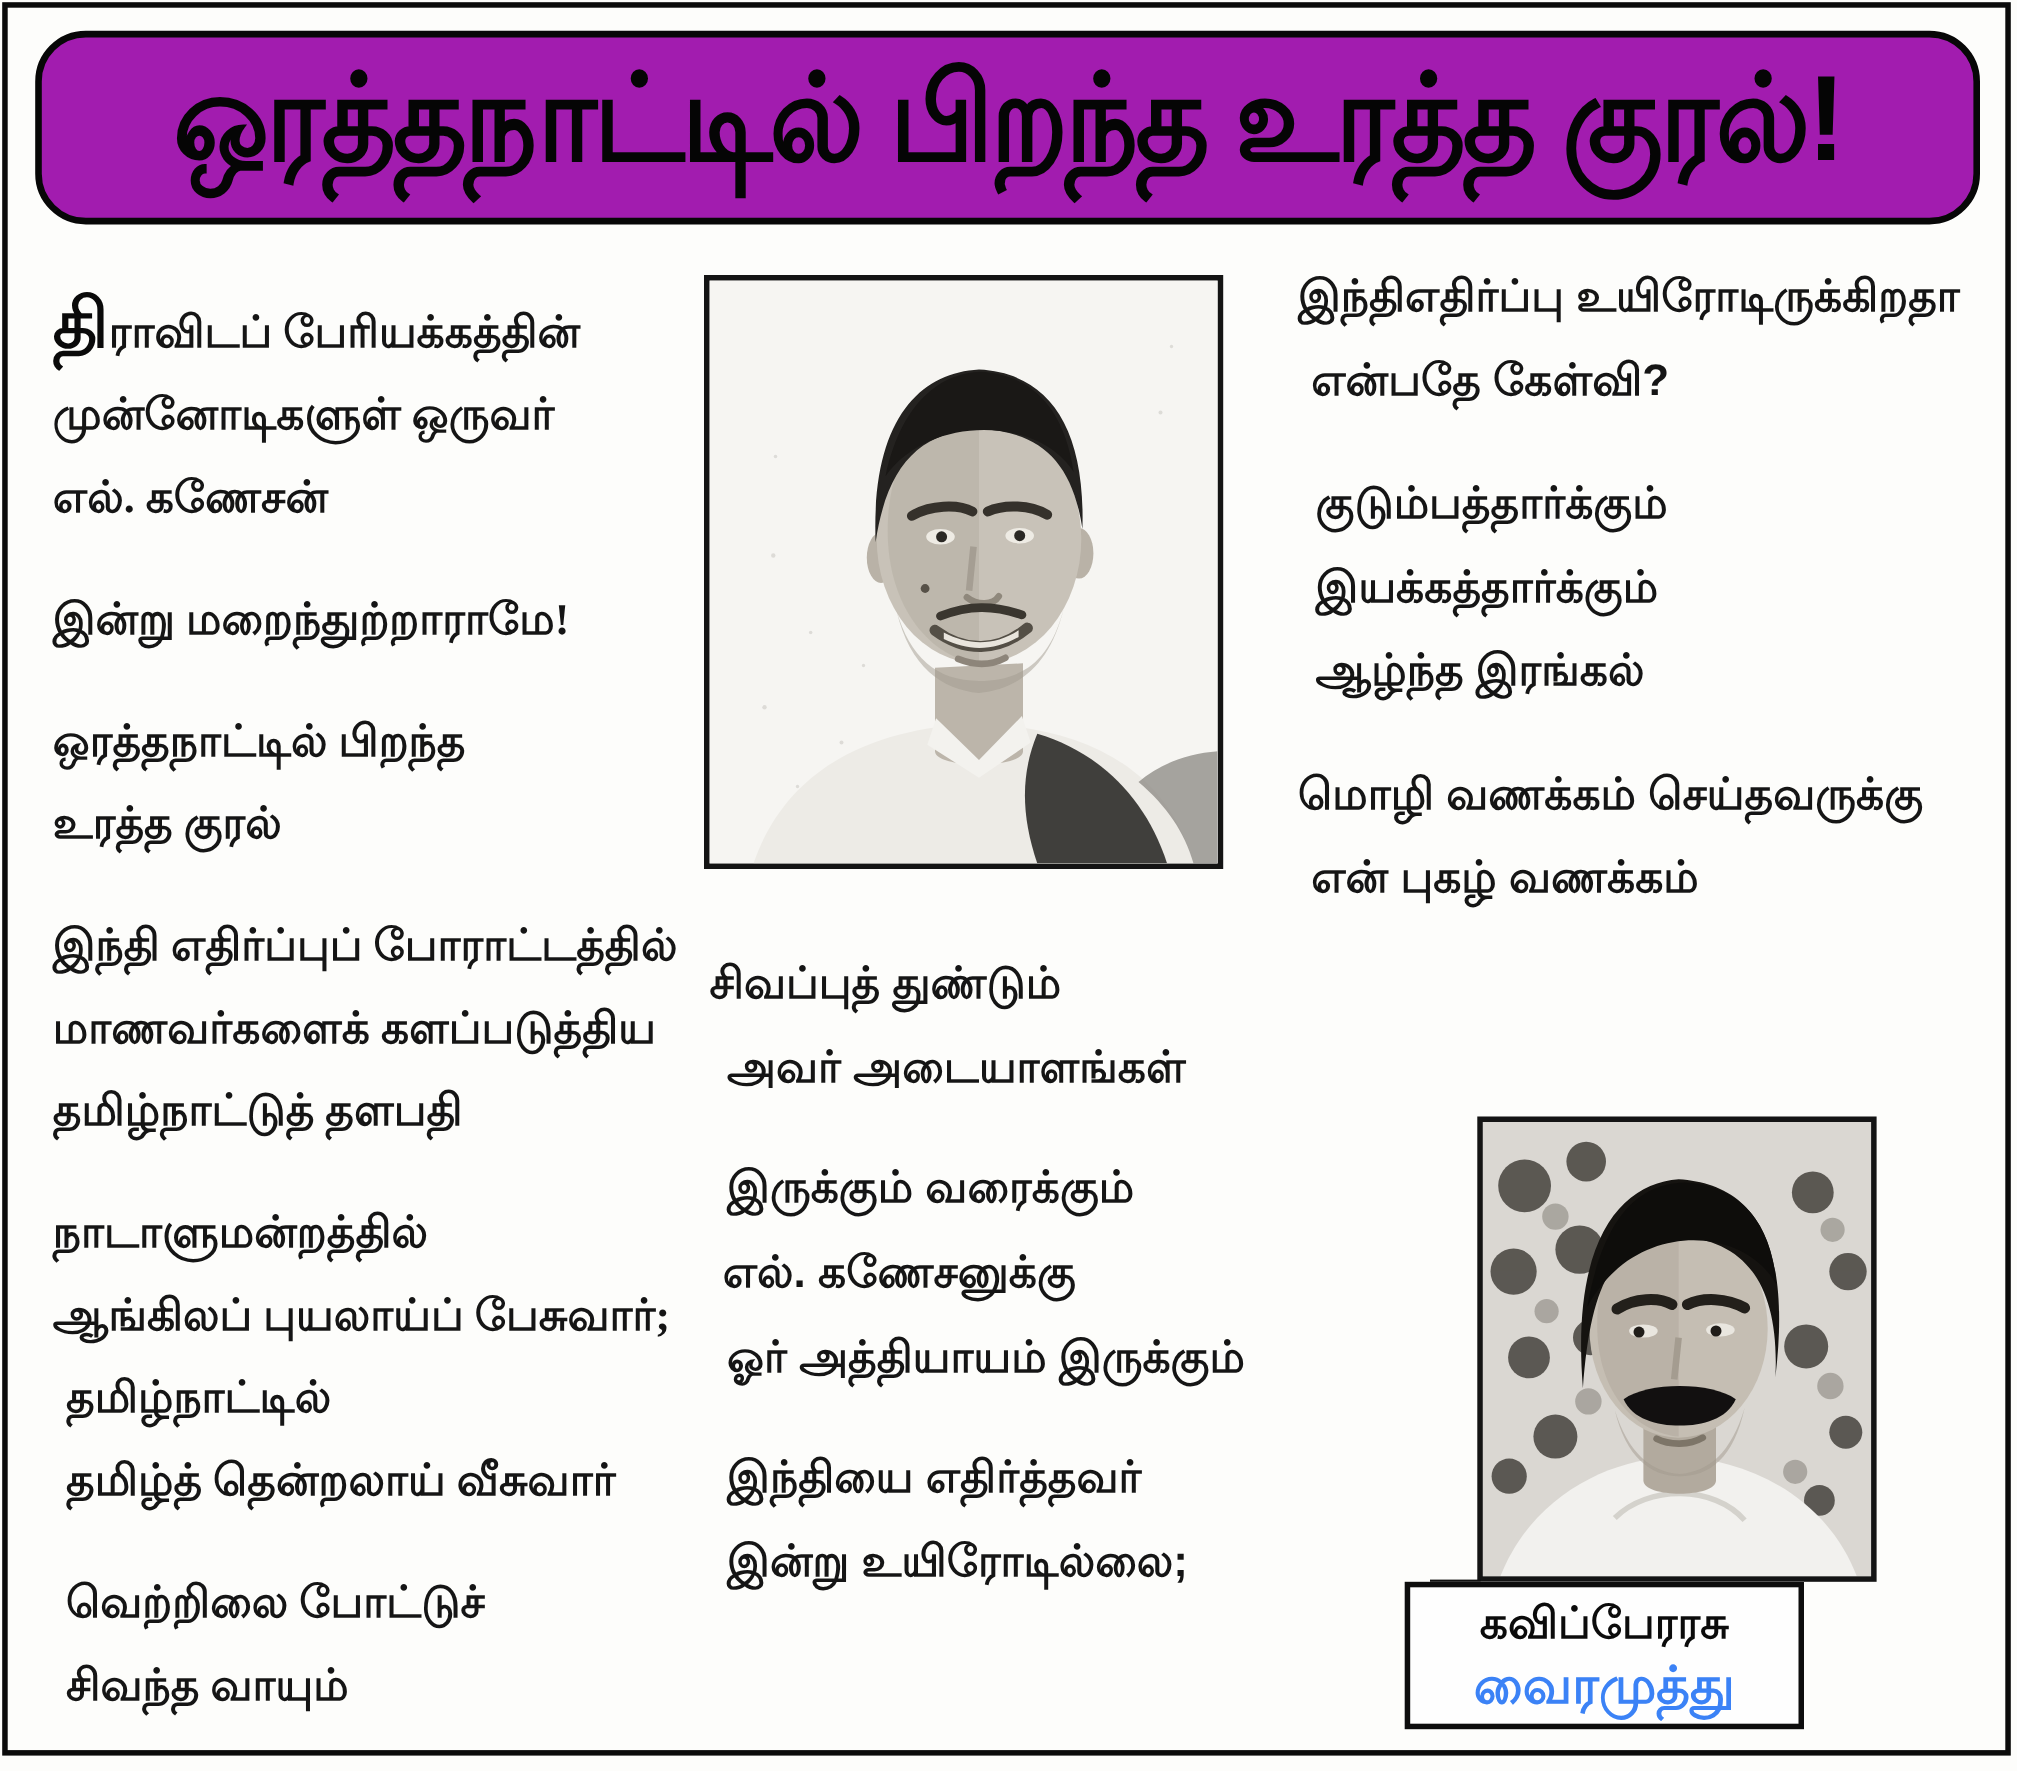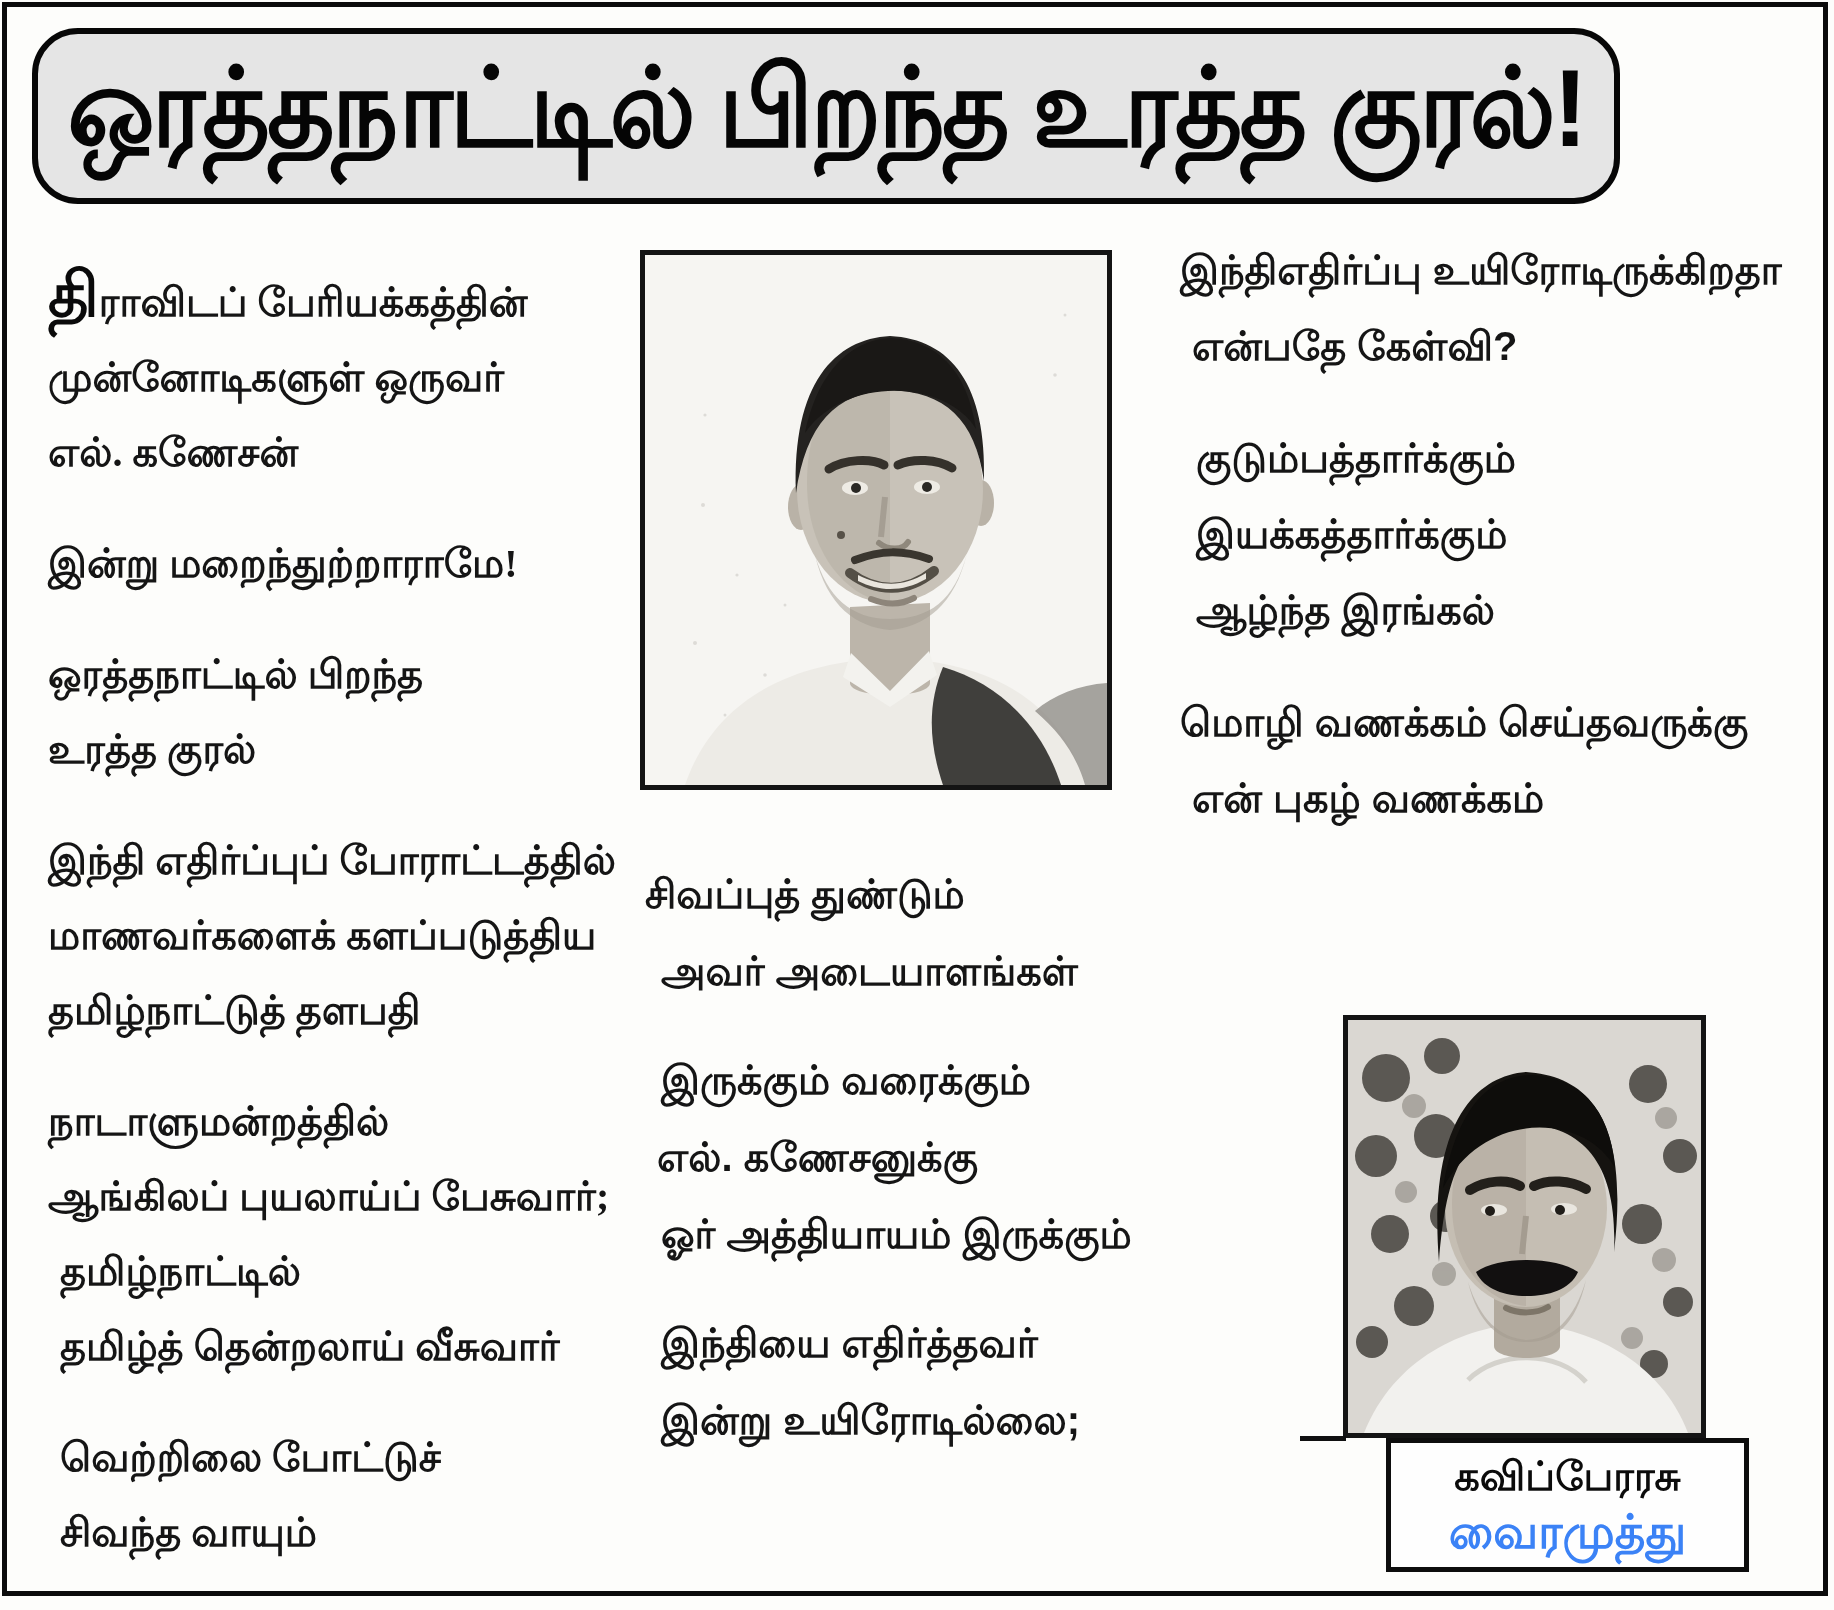--- a/index.html
+++ b/index.html
@@ -9,22 +9,22 @@
     font-family:"Liberation Sans","DejaVu Sans",sans-serif;
   }
   * { box-sizing:border-box; }
 
   .page-border {
     position:absolute; left:2px; top:2px; width:1826px; height:1594px;
     border:5px solid #0b0b0b; background:transparent; pointer-events:none;
   }
 
   .headline-box {
-    position:absolute; left:32px; top:28px; width:1588px; height:176px;
-    border:6px solid #070707; border-radius:46px; background:#e5e5e5;
+    position:absolute; left:32px; top:28px; width:1768px; height:176px;
+    border:6px solid #070707; border-radius:46px; background:#a21caf;
     display:flex; align-items:center; justify-content:center;
   }
   .headline {
     font-size:104px; font-weight:900; letter-spacing:-3px; white-space:nowrap;
     color:#050505; transform:scaleY(1.06);
   }
 
   .line { font-size:40px; font-weight:600; white-space:nowrap; color:#151515; }
   .stanza { margin:0 0 36px 0; }
   .col { position:absolute; }
@@ -42,21 +42,21 @@
   .dropcap { font-size:62px; font-weight:900; color:#0a0a0a; }
 
   .photo-frame {
     position:absolute; border:5px solid #141414; background:#f6f5f2; overflow:hidden;
   }
   .photo-top    { left:640px;  top:250px;  width:472px; height:540px; }
   .photo-bottom { left:1343px; top:1015px; width:363px; height:423px; }
   .photo-frame svg { display:block; width:100%; height:100%; }
 
   .caption-box {
-    position:absolute; left:1386px; top:1438px; width:363px; height:134px;
+    position:absolute; left:1277px; top:1438px; width:363px; height:134px;
     border:5px solid #0d0d0d; background:#fefefe;
     display:flex; flex-direction:column; align-items:center; justify-content:center;
   }
   .caption-line1 { font-size:40px; font-weight:800; line-height:54px; color:#0b0b0b; }
   .caption-line2 { font-size:47px; font-weight:900; line-height:58px; color:#3b82f6; }
 
   .caption-tick { position:absolute; left:1300px; top:1436px; width:46px; height:5px; background:#101010; }
 </style>
 </head>
 <body>

